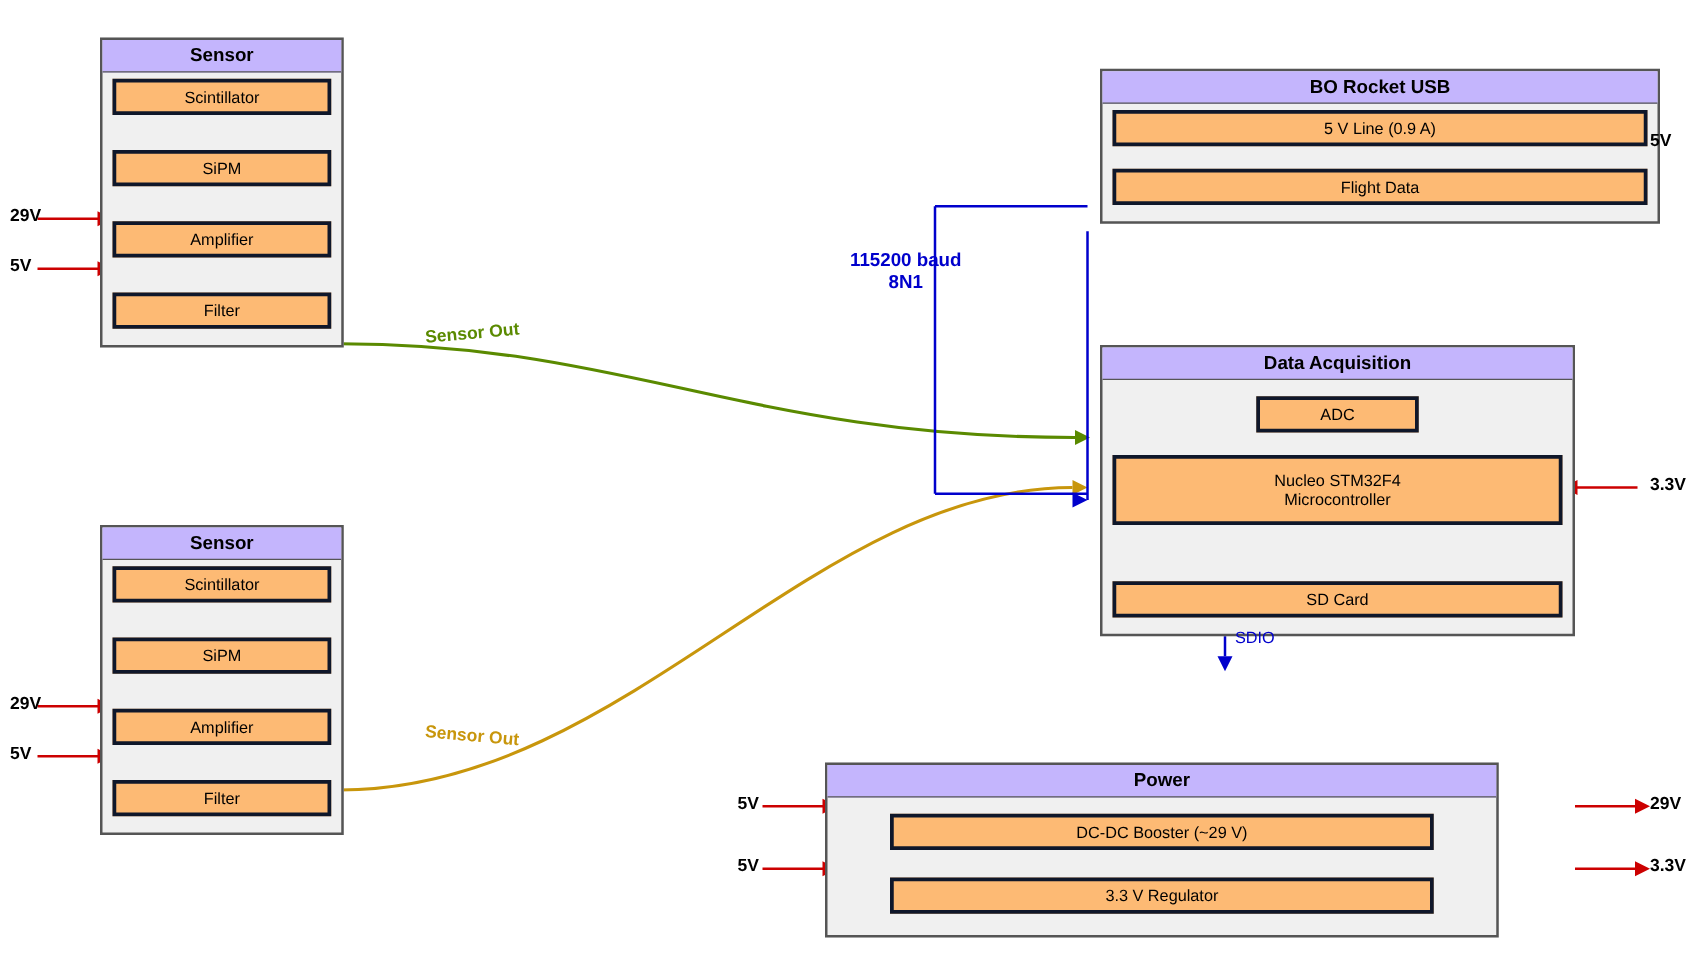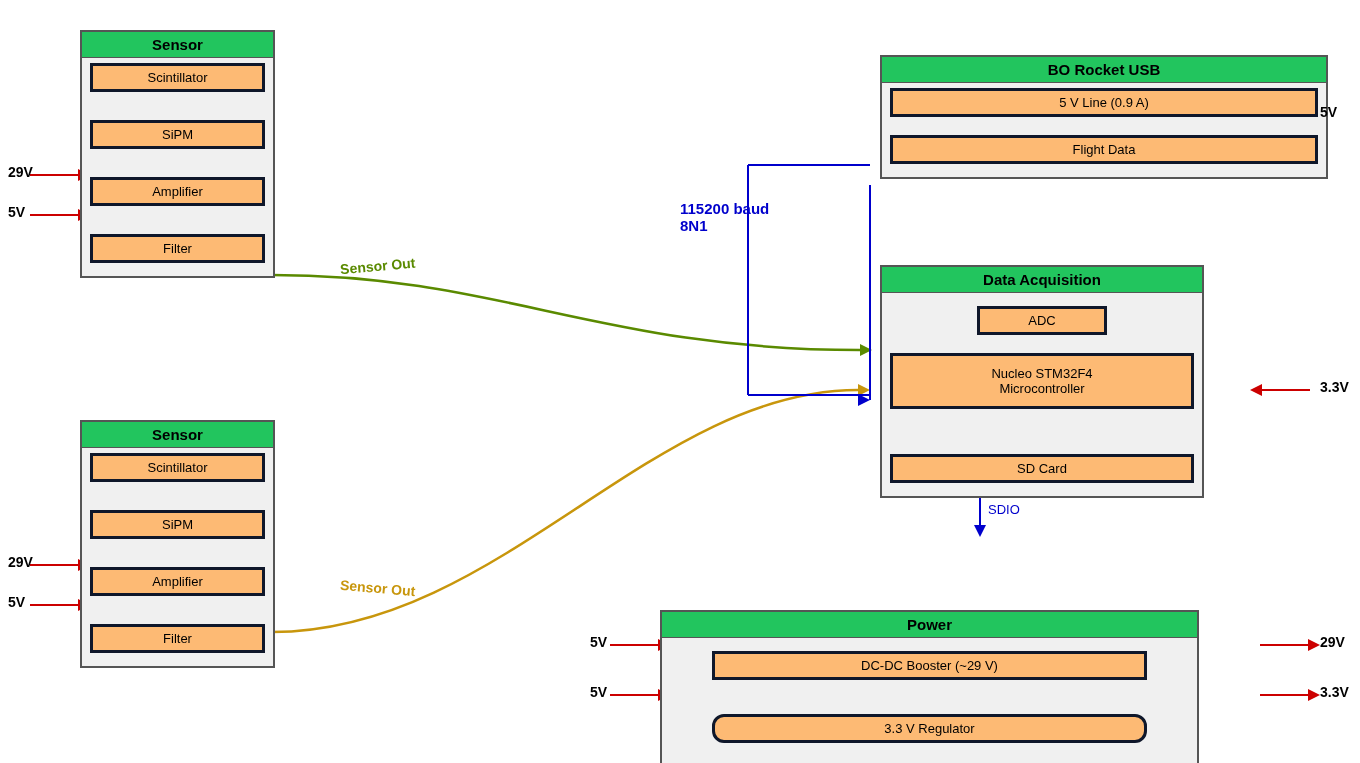--- a/index.html
+++ b/index.html
@@ -21,21 +21,21 @@
     .block {
       position: absolute;
       border: 2px solid #555;
       background: #f0f0f0;
     }
     .block-title {
       font-weight: bold;
       font-size: 15px;
       text-align: center;
       padding: 4px 8px;
-      background: #22c55e;
+      background: #c4b5fd;
       border-bottom: 1px solid #555;
     }
     .block-item {
       border: 3px solid #0f172a;
       background: #fdba74;
       margin: 5px 8px;
       padding: 4px 10px;
       font-size: 13px;
       text-align: center;
     }
@@ -57,20 +57,21 @@
       height: 763px;
       pointer-events: none;
     }
 
     
     .baud-label {
       position: absolute;
       color: #0000cc;
       font-weight: bold;
       font-size: 15px;
+      text-align: center;
     }
 
     
     .sdio-label {
       position: absolute;
       color: #0000cc;
       font-weight: normal;
       font-size: 13px;
     }
 
@@ -178,40 +179,40 @@
   </div>
 
   <div class="block" style="left:880px; top:55px; width:448px;">
     <div class="block-title">BO Rocket USB</div>
     <div class="block-item">5 V Line (0.9 A)</div>
     <div style="height:8px;"></div>
     <div class="block-item">Flight Data</div>
     <div style="height:8px;"></div>
   </div>
 
-  <div class="block" style="left:880px; top:265px; width:324px;">
+  <div class="block" style="left:880px; top:276px; width:380px;">
     <div class="block-title">Data Acquisition</div>
     <div style="height:8px;"></div>
     <div class="block-item" style="width:130px; margin:5px auto;">ADC</div>
     <div style="height:8px;"></div>
     <div class="block-item" style="padding: 10px;">
       <span style="white-space: pre-line; font-size:13px;">Nucleo STM32F4
 Microcontroller</span>
     </div>
     <div style="height:35px;"></div>
     <div class="block-item">SD Card</div>
     <div style="height:8px;"></div>
   </div>
 
   <div class="block" style="left:660px; top:610px; width:539px;">
     <div class="block-title">Power</div>
     <div style="height:8px;"></div>
     <div class="block-item" style="margin: 5px 50px;">DC-DC Booster (~29 V)</div>
     <div style="height:8px;"></div>
-    <div class="block-item" style="margin: 21px 50px; border-radius: 12px;">3.3 V Regulator</div>
+    <div class="block-item" style="margin: 9px 50px;">3.3 V Regulator</div>
     <div style="height:8px;"></div>
   </div>
 
   <div class="voltage" style="left:8px; top:164px;">29V</div>
   <div class="voltage" style="left:8px; top:204px;">5V</div>
 
   <div class="voltage" style="left:8px; top:554px;">29V</div>
   <div class="voltage" style="left:8px; top:594px;">5V</div>
 
   <div class="voltage" style="left:1320px; top:104px;">5V</div>

